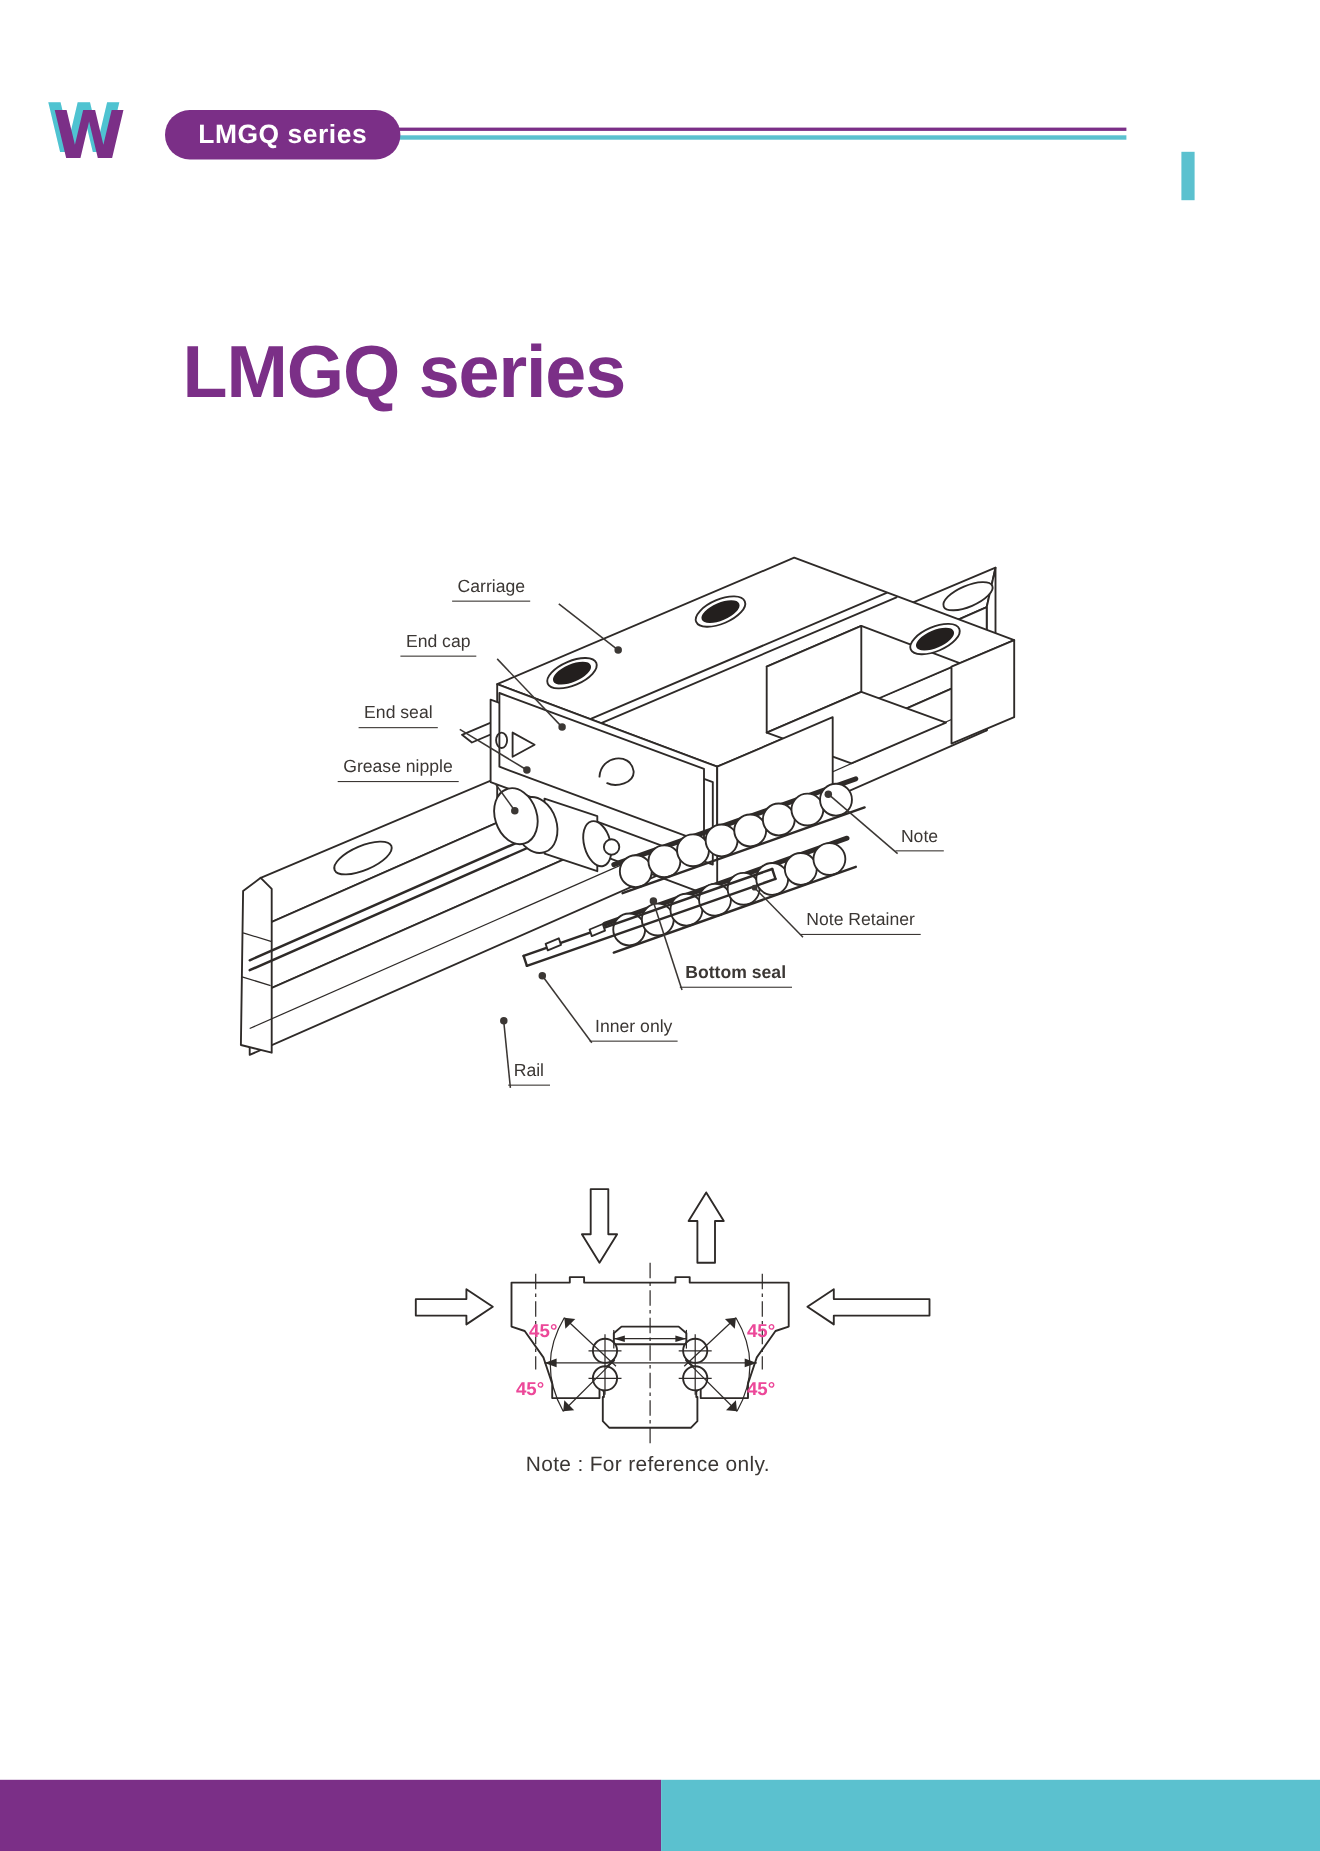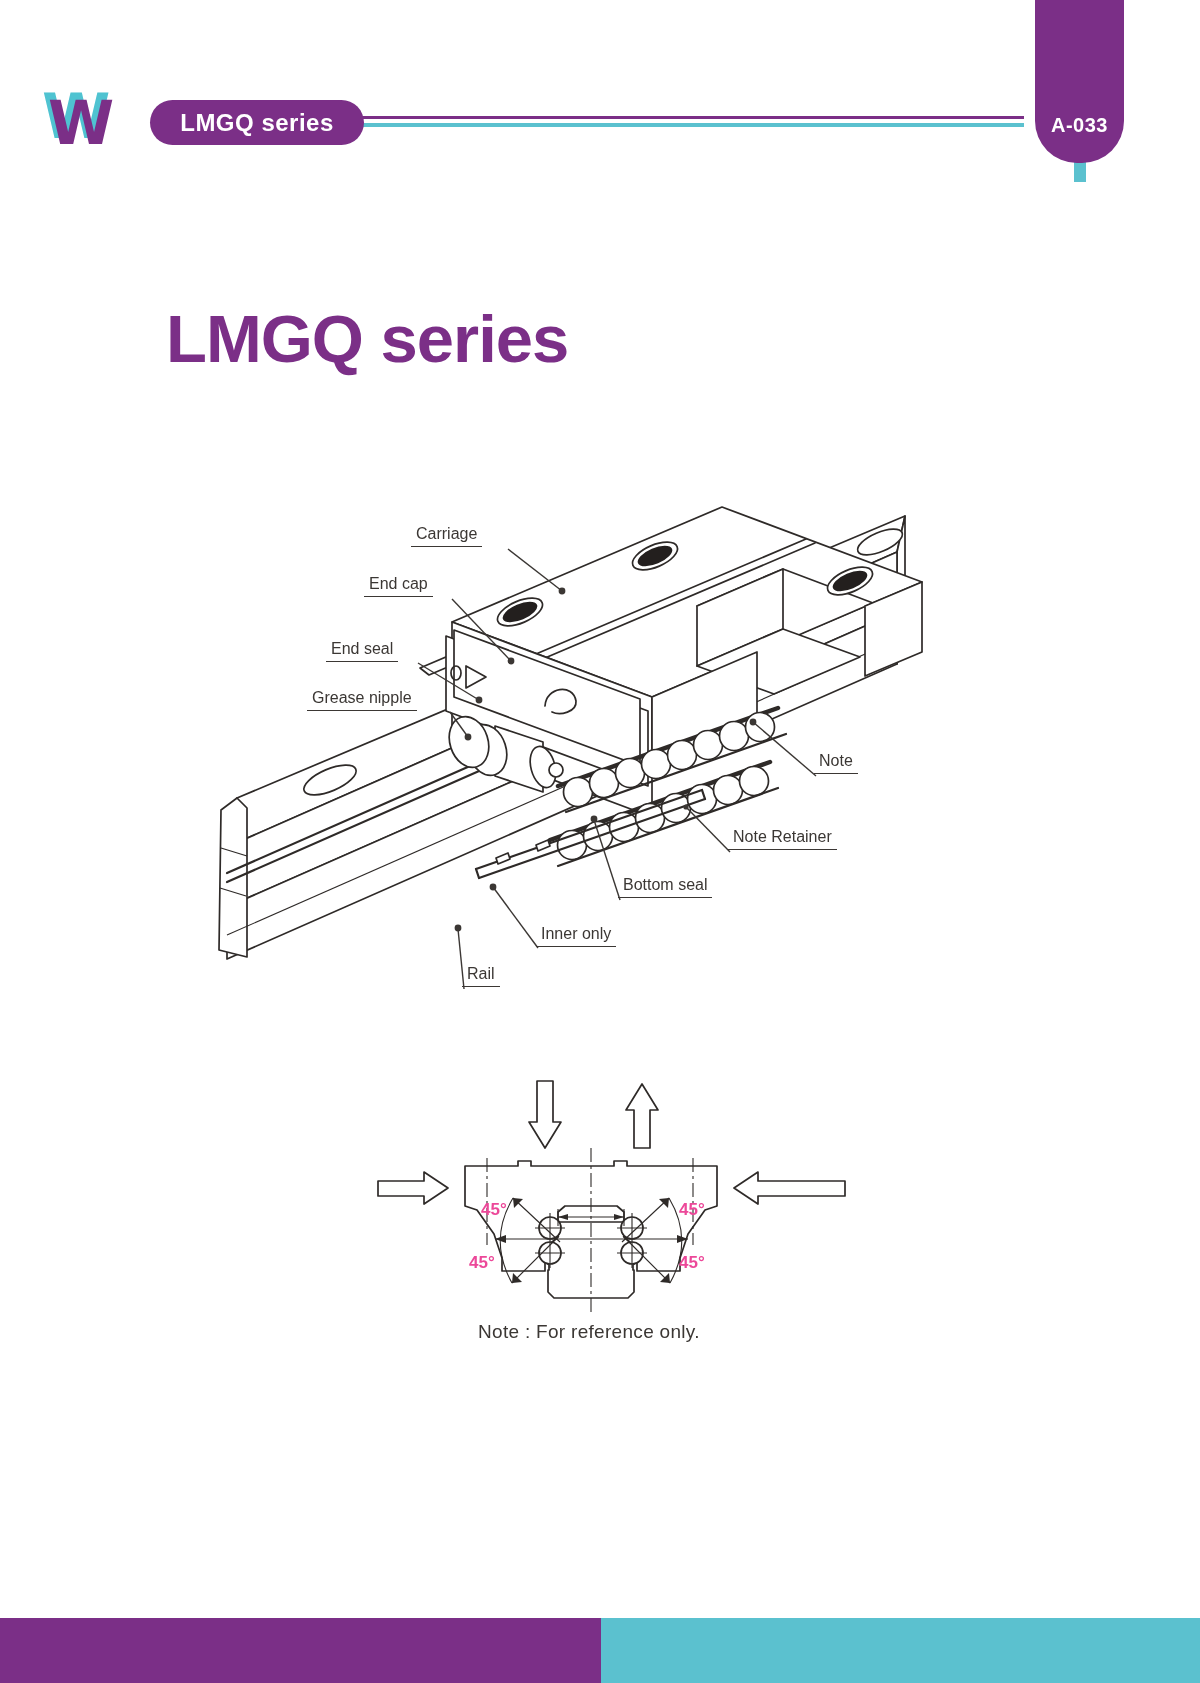--- a/index.html
+++ b/index.html
@@ -68,23 +68,20 @@
 
   <svg class="logo-svg" width="112" height="86" viewBox="0 0 112 86">
     <text x="2" y="70" font-family="DejaVu Sans, sans-serif" font-weight="bold" font-size="62" fill="#4FC3D1">W</text>
     <text x="8" y="76" font-family="DejaVu Sans, sans-serif" font-weight="bold" font-size="60" fill="#7B2F87">W</text>
   </svg>
 
   <div class="series-pill">LMGQ series</div>
   <div class="rule-purple"></div>
   <div class="rule-teal"></div>
 
-  <div class="corner-tab">
-    <span class="code">A-033</span>
-  </div>
   <div class="corner-bar"></div>
 
   <div class="page-title">LMGQ series</div>
 
   <svg class="draw" width="1200" height="1683" viewBox="0 0 1200 1683">
 
     <g>
       <polygon class="stf" points="237,798 905,516 897,552 227,847"></polygon>
       <polygon class="stf" points="905,516 897,552 897,664 905,628"></polygon>
       <polygon class="stf" points="227,847 897,552 897,612 227,907"></polygon>
@@ -247,21 +244,21 @@
       </g>
     </g>
   </svg>
 
   <div class="dlabel" style="left:411px;top:525px;">Carriage</div>
   <div class="dlabel" style="left:364px;top:575px;">End cap</div>
   <div class="dlabel" style="left:326px;top:640px;">End seal</div>
   <div class="dlabel" style="left:307px;top:689px;">Grease nipple</div>
   <div class="dlabel" style="left:814px;top:752px;">Note</div>
   <div class="dlabel" style="left:728px;top:828px;">Note Retainer</div>
-  <div class="dlabel" style="left:618px;top:876px;">Bottom seal</div>
+  <div class="dlabel" style="left:618px;top:876px;font-weight:bold;">Bottom seal</div>
   <div class="dlabel" style="left:536px;top:925px;">Inner only</div>
   <div class="dlabel" style="left:462px;top:965px;">Rail</div>
 
   <div class="angle-label" style="left:481px;top:1200px;">45°</div>
   <div class="angle-label" style="left:679px;top:1200px;">45°</div>
   <div class="angle-label" style="left:469px;top:1253px;">45°</div>
   <div class="angle-label" style="left:679px;top:1253px;">45°</div>
 
   <div class="note-text">Note : For reference only.</div>
 

